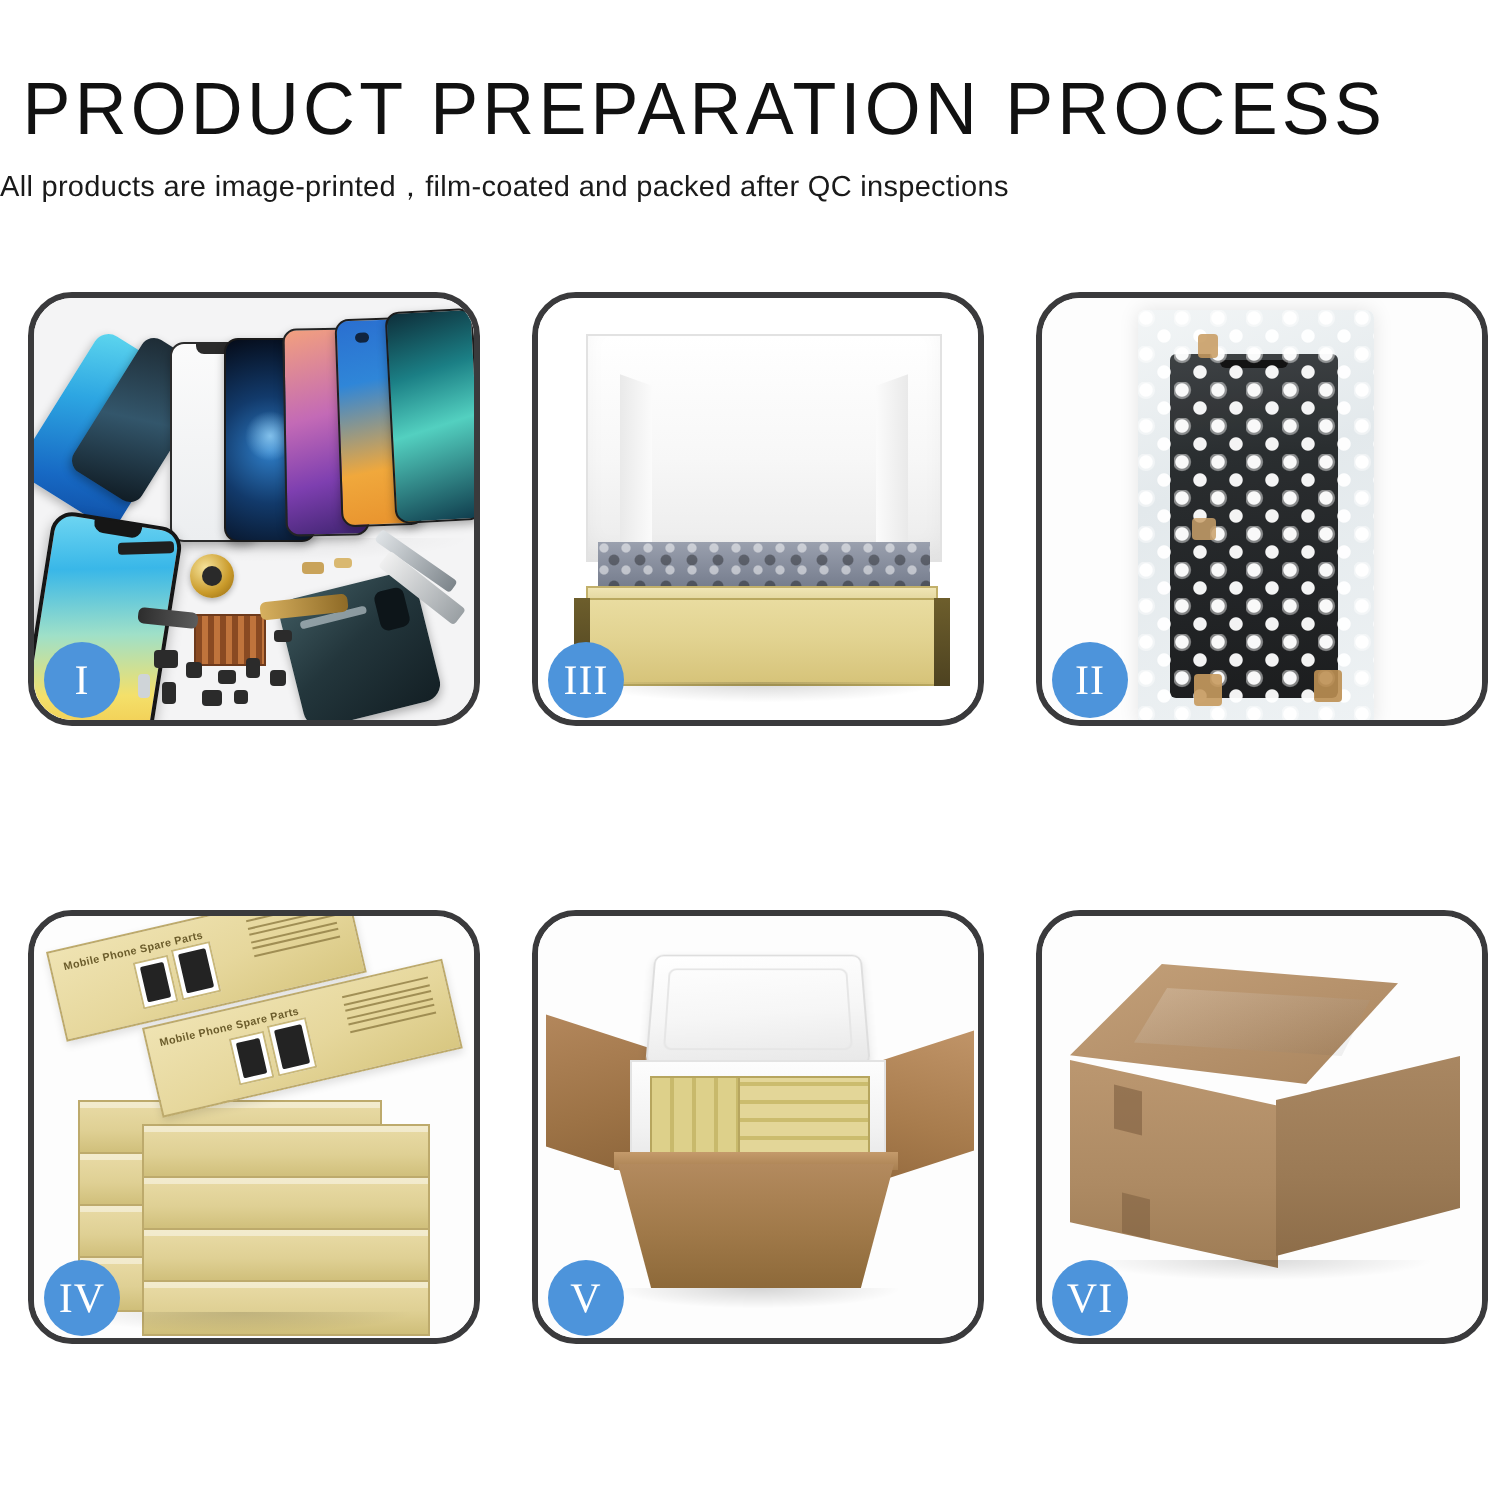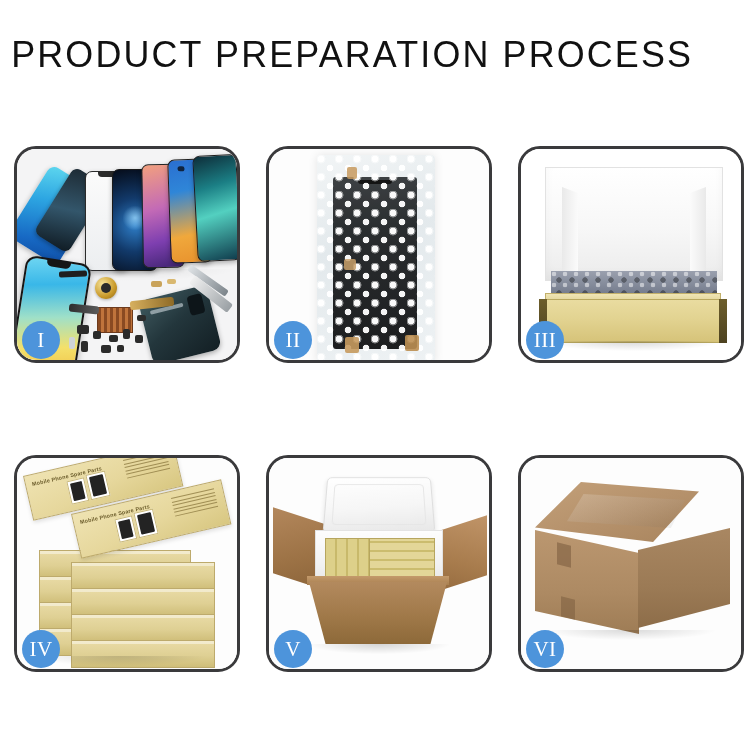--- a/index.html
+++ b/index.html
@@ -365,20 +365,21 @@
   .p6-tapeB{position:absolute;left:40px;top:140px;width:14px;height:20px;
      background:rgba(120,90,60,.5);transform:skewY(14deg);}
   .p6-shadow{position:absolute;left:24px;top:172px;width:170px;height:10px;
      background:radial-gradient(ellipse at 50% 0%,rgba(0,0,0,.14),rgba(0,0,0,0) 72%);}
 </style>
 </head>
 <body>
 
 <div class="header">
   <h1 class="title">PRODUCT PREPARATION PROCESS</h1>
+  <p class="subtitle">All products are image-printed，film-coated and packed after QC inspections</p>
 </div>
 
 <div class="grid">
 
   <div class="panel">
     <div class="panel-clip">
       <div class="p1-bg"></div>
       <div class="p1-shadowline"></div>
       <div class="p1-blue"></div>
       <div class="p1-blue2"></div>
@@ -407,46 +408,46 @@
       <div class="p1-dot" style="left:120px;top:166px;width:9px;height:6px;"></div>
       <div class="p1-dot" style="left:52px;top:188px;width:6px;height:12px;background:#cfd4d8;"></div>
       <div class="p1-dot" style="left:134px;top:132px;width:11px;height:6px;background:#c9a35a;"></div>
       <div class="p1-dot" style="left:150px;top:130px;width:9px;height:5px;background:#d9b870;"></div>
     </div>
     <div class="badge">I</div>
   </div>
 
   <div class="panel">
     <div class="panel-clip">
+      <div class="p3-bg"></div>
+      <div class="p3-lid">
+        <div class="p3-lidleft"></div>
+        <div class="p3-lidright"></div>
+      </div>
+      <div class="p3-foam"></div>
+      <div class="p3-boxrim"></div>
+      <div class="p3-boxfront"></div>
+      <div class="p3-shadow"></div>
+    </div>
+    <div class="badge">III</div>
+  </div>
+
+  <div class="panel">
+    <div class="panel-clip">
       <div class="p2-bg"></div>
       <div class="p2-bag">
         <div class="p2-inner"></div>
         <div class="p2-bubbles"></div>
         <div class="p2-tape1"></div>
         <div class="p2-tape2"></div>
         <div class="p2-tape3"></div>
         <div class="p2-tape4"></div>
       </div>
     </div>
     <div class="badge">II</div>
-  </div>
-
-  <div class="panel">
-    <div class="panel-clip">
-      <div class="p3-bg"></div>
-      <div class="p3-lid">
-        <div class="p3-lidleft"></div>
-        <div class="p3-lidright"></div>
-      </div>
-      <div class="p3-foam"></div>
-      <div class="p3-boxrim"></div>
-      <div class="p3-boxfront"></div>
-      <div class="p3-shadow"></div>
-    </div>
-    <div class="badge">III</div>
   </div>
 
   <div class="panel">
     <div class="panel-clip">
       <div class="p4-bg"></div>
       <div class="stackbox" style="left:22px;top:92px;"></div>
       <div class="stackbox" style="left:22px;top:118px;"></div>
       <div class="stackbox" style="left:22px;top:144px;"></div>
       <div class="stackbox" style="left:22px;top:170px;"></div>
       <div class="stackbox" style="left:54px;top:104px;width:142px;"></div>

